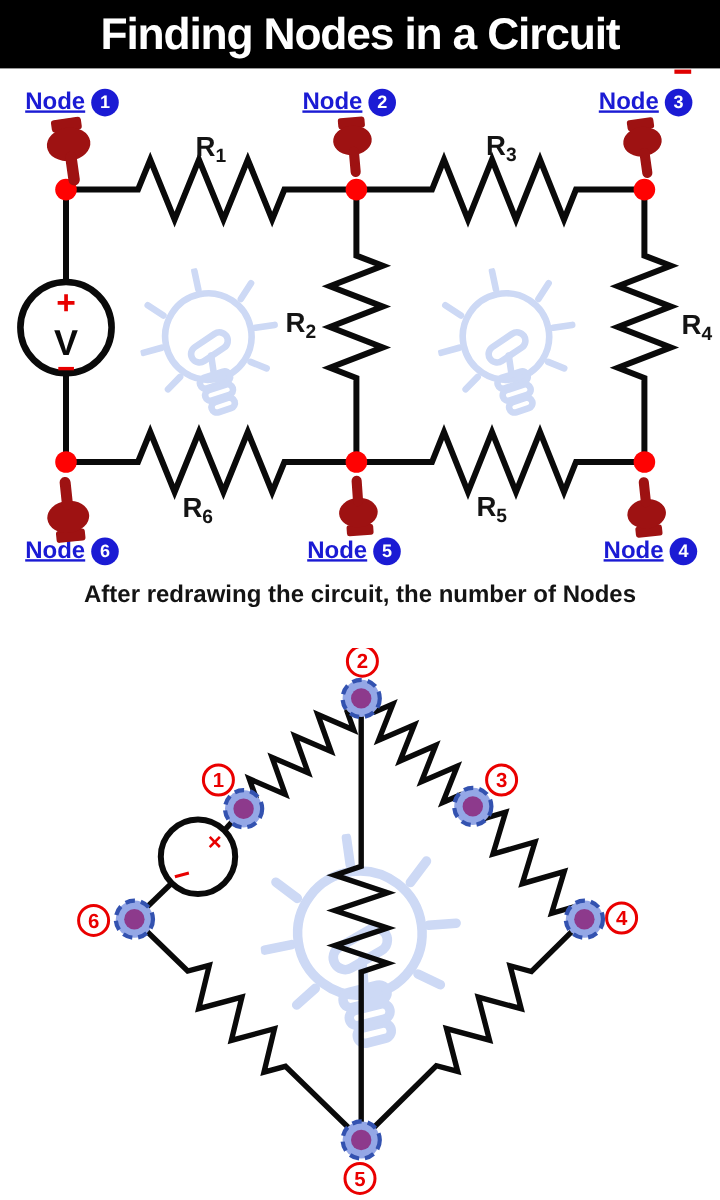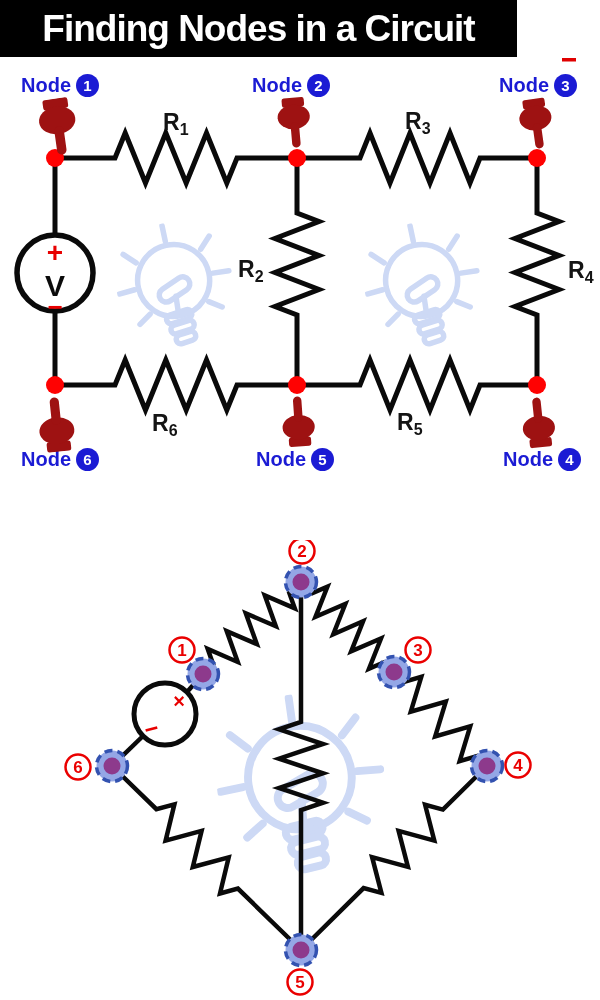--- a/index.html
+++ b/index.html
@@ -1,26 +1,26 @@
 <!DOCTYPE html>
 <html><head>
 <meta charset="utf-8">
 <style>
   html,body{margin:0;padding:0;background:#fff;}
   #page{position:relative;width:600px;height:1000px;background:#fff;overflow:hidden;
         font-family:"Liberation Sans",sans-serif;}
   
-  .titlebar{position:absolute;left:0;top:0;width:517px;height:57px;background:#000;
+  .titlebar{position:absolute;left:0;top:0;width:600px;height:57px;background:#000;
             display:flex;align-items:center;justify-content:center;}
   .titlebar h1{margin:0;color:#fff;font-size:37px;font-weight:bold;letter-spacing:-1px;}
   
   .layer{position:absolute;left:0;}
   
   .nodelabel{position:absolute;transform:translateX(-50%);display:flex;align-items:flex-start;
-             gap:5px;font-weight:bold;font-size:20px;color:#1b1bd4;white-space:nowrap;}
+             gap:5px;font-weight:bold;font-size:20px;color:#1b1bd4;white-space:nowrap;text-decoration:underline;}
   .nl-badge{width:23px;height:23px;border-radius:50%;background:#1b1bd4;color:#fff;
             font-size:15px;font-weight:bold;display:flex;align-items:center;justify-content:center;}
   
   .hand{position:absolute;overflow:visible;}
   
   .caption{position:absolute;left:0;top:483px;width:600px;text-align:center;
            font-size:20px;line-height:26px;font-weight:600;color:#141414;}
   
   .watermark{position:absolute;right:8px;top:1012px;font-size:15px;letter-spacing:1.2px;
              color:#969696;}
@@ -155,20 +155,21 @@
       <use href="#hand-shape"></use>
     </svg>
   <svg class="hand" style="left:276px;top:394px;width:46px;height:54px;transform:scaleY(-1) rotate(4deg)">
       <use href="#hand-shape"></use>
     </svg>
   <svg class="hand" style="left:516px;top:394px;width:46px;height:56px;transform:scaleY(-1) rotate(6deg)">
       <use href="#hand-shape"></use>
     </svg>
 
   <div class="caption">
+    <div>After redrawing the circuit, the number of Nodes</div>
   </div>
 
   <svg class="layer" style="top:540px" width="600" height="460" viewBox="0 540 600 460">
 
     <g transform="rotate(-8 302 790)">
       <use href="#bulb-shape" x="218" y="694" width="173" height="216"></use>
     </g>
 
     <polyline class="wire2" points="203.0,674.0 213.2,664.4 207.7,649.0 237.7,662.0 226.7,631.1 256.8,644.1 245.8,613.3 275.8,626.2 264.8,595.4 294.8,608.4 289.3,593.0 301.0,582.0"></polyline>
     <polyline class="wire2" points="301.0,582.0 312.5,593.1 327.4,586.7 315.5,616.9 345.3,604.0 333.3,634.2 363.1,621.2 351.2,651.4 381.0,638.5 369.0,668.7 383.9,662.3 394.0,672.0"></polyline>

